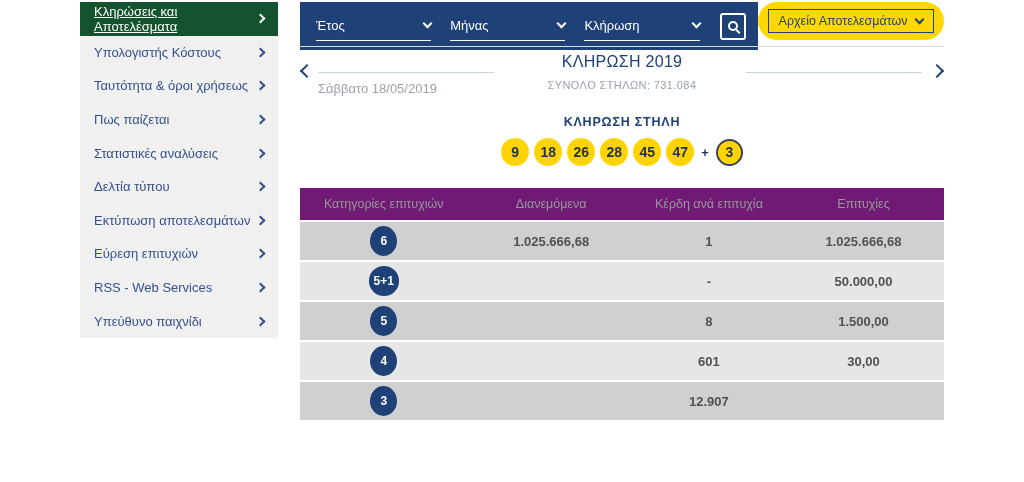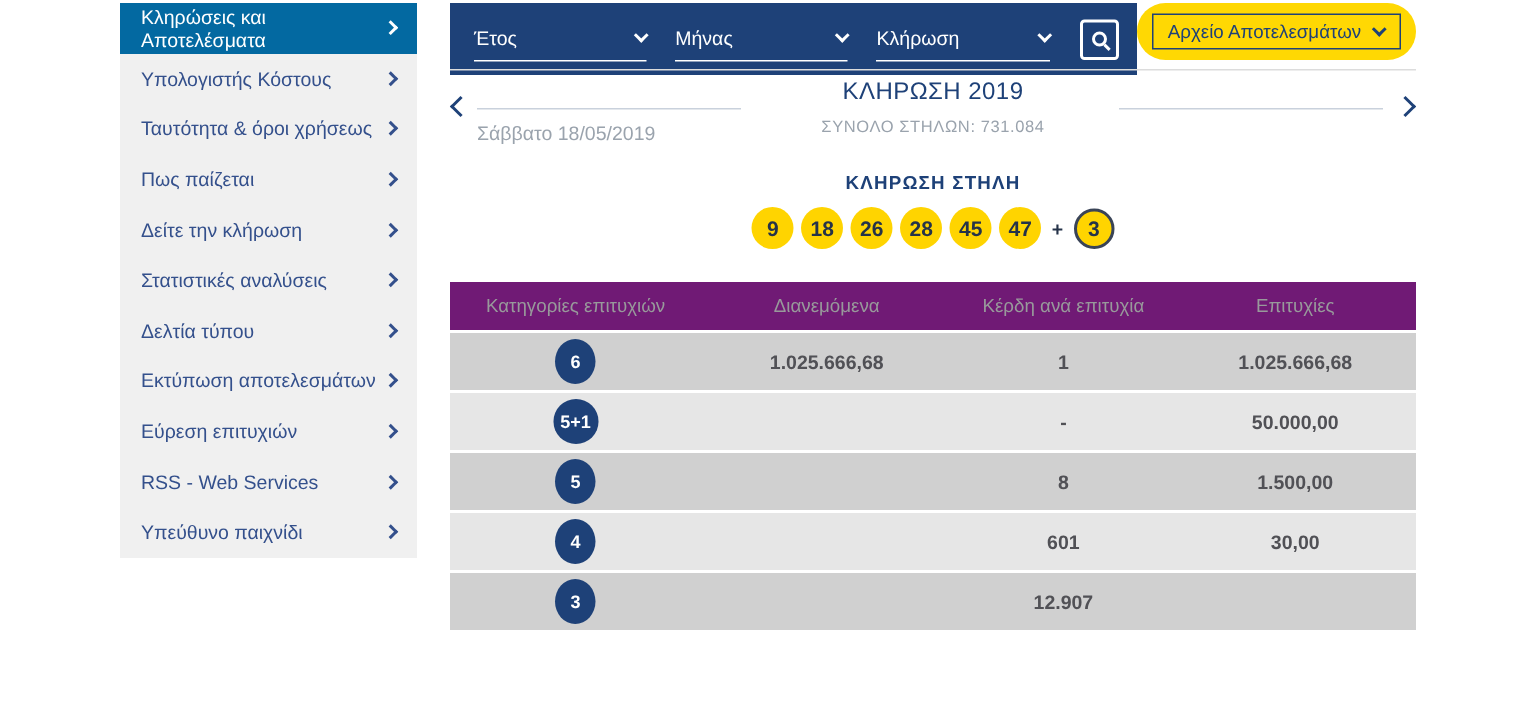--- a/index.html
+++ b/index.html
@@ -4,21 +4,21 @@
 <style>
   * { margin:0; padding:0; box-sizing:border-box; }
   html,body { background:#fff; }
   body { font-family:"Liberation Sans","DejaVu Sans",sans-serif; }
   .page { position:relative; width:1024px; height:482px; background:#fff; overflow:hidden; }
 
   
   .sidebar { position:absolute; left:80px; top:2px; width:198px; background:#f0f0f0; }
   .side-item { height:33.6px; display:flex; align-items:center; justify-content:space-between;
                padding:0 14px; color:#34508c; font-size:13px; cursor:pointer; }
-  .side-item.active { background:#0369a1; color:#ffffff; }
+  .side-item.active { background:#14532d; color:#ffffff;text-decoration:underline; }
   .chev { display:inline-block; width:7px; height:7px;
           border-right:2px solid currentColor; border-bottom:2px solid currentColor; }
   .chev-right { transform:rotate(-45deg); }
   .chev-down  { transform:rotate(45deg); margin-top:-3px; }
 
   
   .topbar { position:absolute; left:300px; top:2px; width:458px; height:48px; background:#1e4178;
             display:flex; align-items:center; padding:0 12px 0 16px; }
   .dropdown { width:118px; margin-right:19px; color:#fff; font-size:13px; cursor:pointer;
               border-bottom:1px solid #ffffff; padding-bottom:7px; padding-top:6px;
@@ -90,24 +90,20 @@
     </div>
     <div class="side-item">
       <span>Ταυτότητα &amp; όροι χρήσεως</span>
       <span class="chev chev-right"></span>
     </div>
     <div class="side-item">
       <span>Πως παίζεται</span>
       <span class="chev chev-right"></span>
     </div>
     <div class="side-item">
-      <span>Δείτε την κλήρωση</span>
-      <span class="chev chev-right"></span>
-    </div>
-    <div class="side-item">
       <span>Στατιστικές αναλύσεις</span>
       <span class="chev chev-right"></span>
     </div>
     <div class="side-item">
       <span>Δελτία τύπου</span>
       <span class="chev chev-right"></span>
     </div>
     <div class="side-item">
       <span>Εκτύπωση αποτελεσμάτων</span>
       <span class="chev chev-right"></span>

